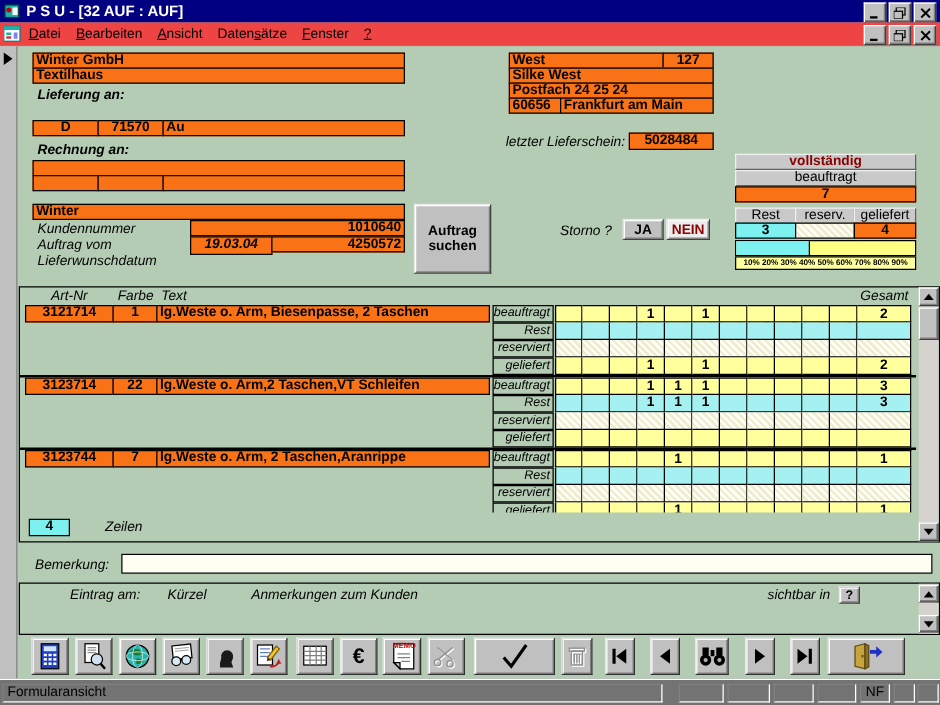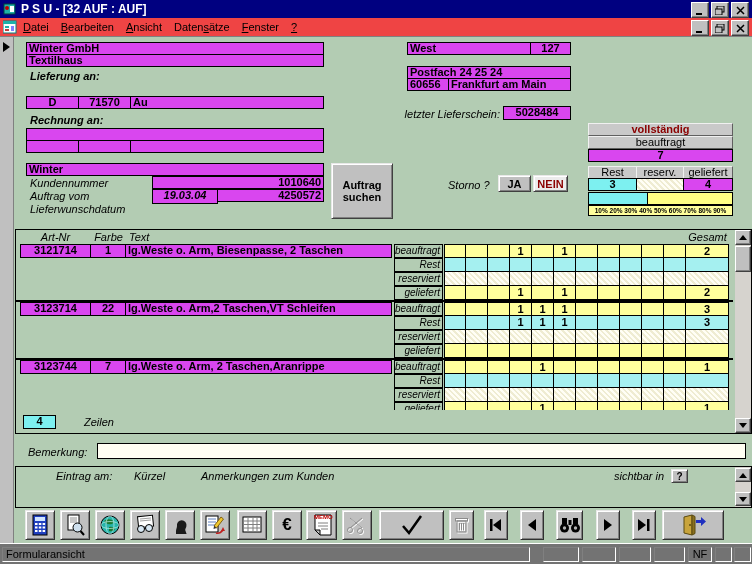--- a/index.html
+++ b/index.html
@@ -10,21 +10,21 @@
   .appicon{width:14px;height:14px;margin-left:3px;position:relative;}
   .winbtns{position:absolute;right:3px;top:2px;display:flex;gap:2px;}
   .wbtn{width:16px;height:14px;background:#c0c0c0;border:1px solid;border-color:#fff #404040 #404040 #fff;box-shadow:inset -1px -1px 0 #808080;display:flex;align-items:center;justify-content:center;}
   .menubar{position:absolute;left:0;top:18px;width:752px;height:18px;background:#ef4444;display:flex;align-items:center;border-bottom:1px solid #808080;}
   .menu-item{font-size:11px;color:#000;padding:2px 6px;white-space:nowrap;}
   .menubar .winbtns{top:20px;}
   
   .workspace{position:absolute;left:0;top:37px;width:752px;height:506px;background:#b3ccb3;}
   .recstrip{position:absolute;left:0;top:0;width:13px;height:506px;background:#c0c0c0;border-right:1px solid #808080;}
   .recarrow{position:absolute;left:3px;top:5px;width:0;height:0;border-left:7px solid #000;border-top:5px solid transparent;border-bottom:5px solid transparent;}
-  .yf{position:absolute;background:#d946ef;border:1px solid #000;font-weight:bold;font-size:11px;line-height:11px;padding:0 2px;box-sizing:border-box;overflow:hidden;white-space:nowrap;}
+  .yf{position:absolute;background:#f97316;border:1px solid #000;font-weight:bold;font-size:11px;line-height:11px;padding:0 2px;box-sizing:border-box;overflow:hidden;white-space:nowrap;}
   .lbl{position:absolute;font-style:italic;font-size:11px;color:#000;white-space:nowrap;}
   .lbl.b{font-weight:bold;}
   .ctr{text-align:center;}
   .rgt{text-align:right;}
   .btn3d{position:absolute;background:#c0c0c0;border:1px solid;border-color:#e8e8e8 #404040 #404040 #e8e8e8;box-shadow:inset 1px 1px 0 #fff,inset -1px -1px 0 #808080;box-sizing:border-box;display:flex;align-items:center;justify-content:center;font-size:11px;font-weight:bold;cursor:default;}
   .gbar{position:absolute;background:#c9c9c9;border:1px solid;border-color:#f0f0f0 #606060 #606060 #f0f0f0;box-sizing:border-box;font-size:11px;line-height:11px;text-align:center;font-weight:normal;}
   .cyanbox{background:#7df0f0;}
   .hatchbox{background:#fdfbe8;background-image:repeating-linear-gradient(45deg,#fffef5 0 2px,#efecd2 2px 4px);}
   
   .tframe{position:absolute;left:15px;top:192px;width:737px;height:205px;border:1px solid #000;background:#b3ccb3;box-sizing:border-box;}
@@ -149,20 +149,21 @@
   <div class="lbl" style="left:30px;top:140px;">Kundennummer</div>
   <div class="yf rgt" style="left:152px;top:139px;width:172px;height:13px;">1010640</div>
   <div class="lbl" style="left:30px;top:153px;">Auftrag vom</div>
   <div class="yf ctr" style="left:152px;top:152px;width:66px;height:15px;font-style:italic;">19.03.04</div>
   <div class="yf rgt" style="left:217px;top:152px;width:107px;height:13px;">4250572</div>
   <div class="lbl" style="left:30px;top:166px;">Lieferwunschdatum</div>
   <div class="btn3d" style="left:331px;top:126px;width:62px;height:56px;text-align:center;">Auftrag suchen</div>
 
   <div class="yf" style="left:407px;top:5px;width:124px;height:13px;">West</div>
   <div class="yf ctr" style="left:530px;top:5px;width:41px;height:13px;">127</div>
+  <div class="yf" style="left:407px;top:17px;width:164px;height:13px;">Silke West</div>
   <div class="yf" style="left:407px;top:29px;width:164px;height:13px;">Postfach 24 25 24</div>
   <div class="yf" style="left:407px;top:41px;width:42px;height:13px;">60656</div>
   <div class="yf" style="left:448px;top:41px;width:123px;height:13px;">Frankfurt am Main</div>
   <div class="lbl rgt" style="left:398px;top:71px;width:102px;">letzter Lieferschein:</div>
   <div class="yf ctr" style="left:503px;top:69px;width:68px;height:14px;">5028484</div>
 
   <div class="lbl" style="left:448px;top:142px;">Storno ?</div>
   <div class="btn3d" style="left:498px;top:138px;width:33px;height:17px;">JA</div>
   <div class="btn3d" style="left:533px;top:138px;width:35px;height:17px;background:#ececec;color:#8b0000;">NEIN</div>
 

